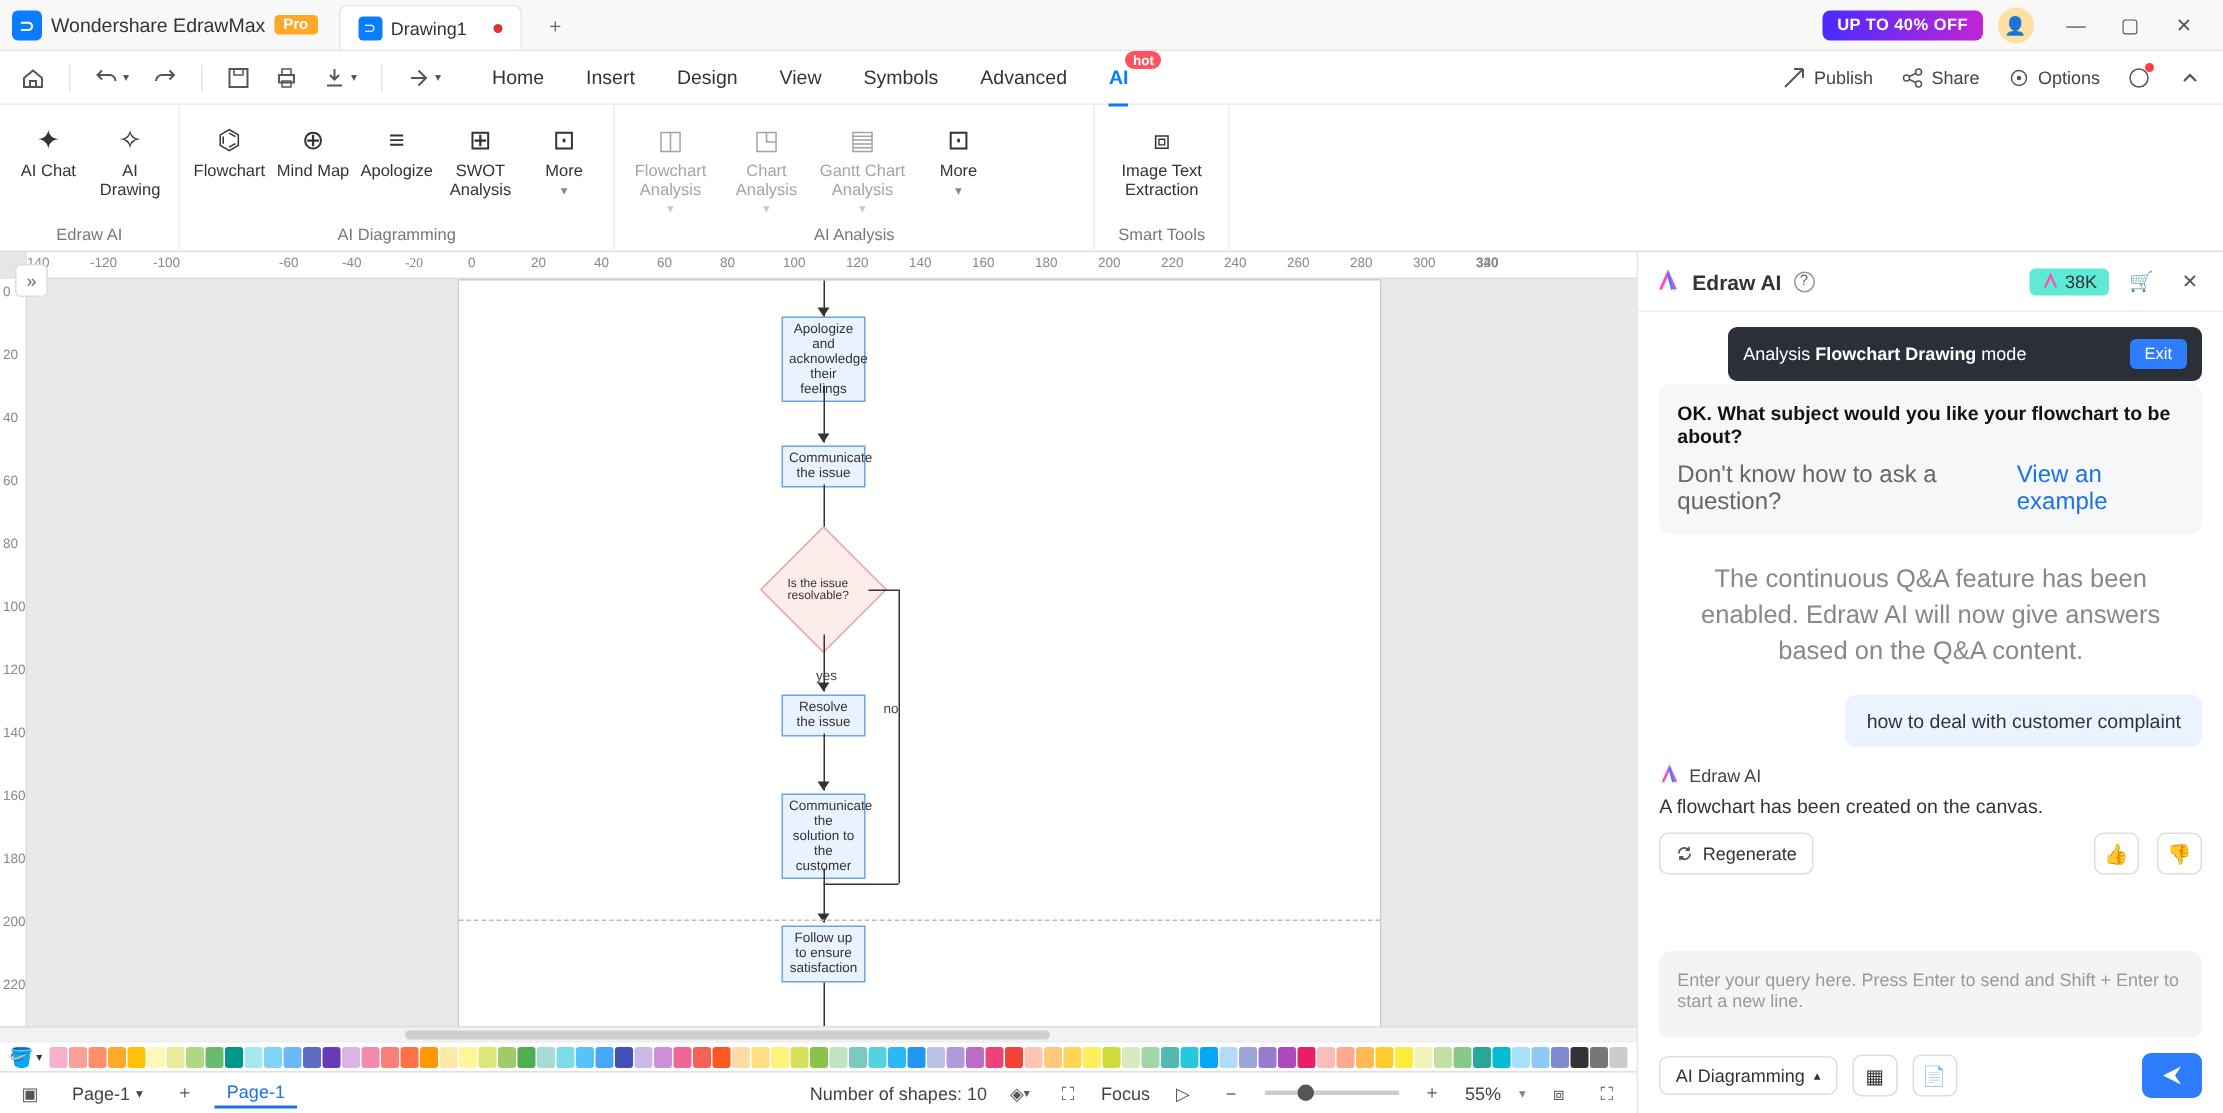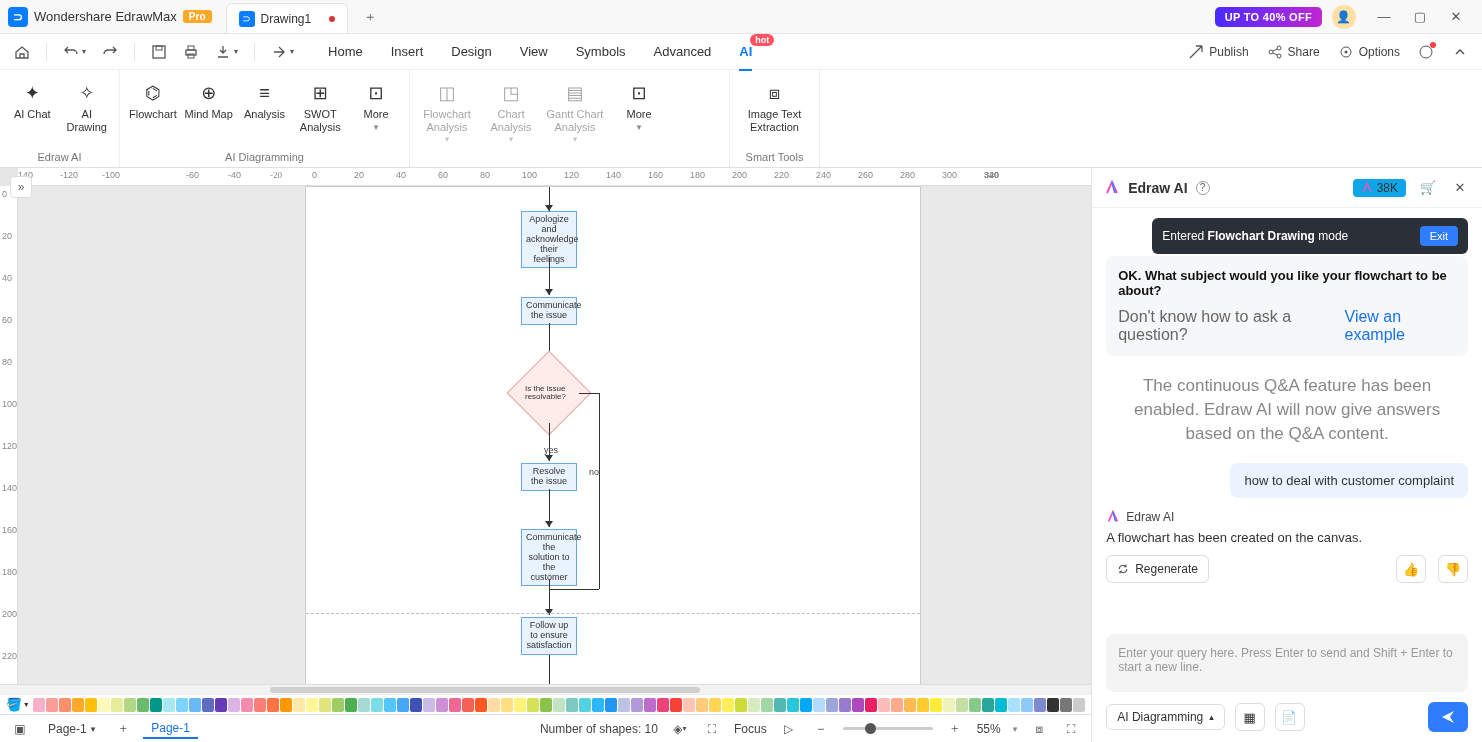--- a/index.html
+++ b/index.html
@@ -69,21 +69,21 @@
 .hscroll { height: 10px; background: #f2f2f2; border-top: 1px solid #ddd; position: relative; }
 .hscroll-thumb { position: absolute; height: 6px; top: 2px; background: #cfcfcf; border-radius: 3px; }
 
 
 .ai-panel { width: 404px; background: #fff; border-left: 1px solid #e3e3e3; display: flex; flex-direction: column; }
 .ai-head { height: 40px; display: flex; align-items: center; padding: 0 12px; border-bottom: 1px solid #eee; gap: 8px; }
 .ai-logo { width: 16px; height: 16px; }
 .ai-head-title { font-weight: 600; font-size: 14px; }
 .ai-help { width: 14px; height: 14px; border: 1px solid #999; border-radius: 50%; font-size: 10px; display: flex; align-items: center; justify-content: center; color: #666; }
 .ai-head-right { margin-left: auto; display: flex; align-items: center; gap: 12px; }
-.credits { display: flex; align-items: center; gap: 4px; font-size: 12px; background: #0ea5e9; padding: 2px 8px; border-radius: 4px; }
+.credits { display: flex; align-items: center; gap: 4px; font-size: 12px; background: #5eead4; padding: 2px 8px; border-radius: 4px; }
 .ai-body { flex: 1; overflow: auto; padding: 10px 14px; position: relative; display: flex; flex-direction: column; gap: 12px; }
 .toast { position: absolute; top: 10px; right: 14px; left: 60px; background: #2b2f38; color: #fff; border-radius: 6px; padding: 8px 10px; display: flex; align-items: center; font-size: 12px; gap: 10px; z-index: 10; }
 .toast .exit-btn { background: #2f7dff; color: #fff; border: none; border-radius: 4px; padding: 4px 10px; font-size: 11px; cursor: pointer; }
 .ai-msg { background: #f6f7f9; border-radius: 8px; padding: 12px; }
 .ai-bold { font-weight: 700; font-size: 13px; color: #111; }
 .ai-sub { font-size: 16px; color: #666; margin-top: 10px; display: flex; justify-content: space-between; }
 .ai-sub a { color: #1a73e8; cursor: pointer; }
 .ai-info { font-size: 17px; color: #888; text-align: center; padding: 6px 20px; line-height: 1.4; }
 .user-bubble { align-self: flex-end; background: #eaf3ff; border-radius: 8px; padding: 10px 14px; font-size: 13px; max-width: 75%; }
 .ai-response { }
@@ -257,21 +257,21 @@
       <div class="rb-btn">
           <div class="rb-ico">⌬</div>
           <div class="rb-txt">Flowchart</div>
         </div>
       <div class="rb-btn">
           <div class="rb-ico">⊕</div>
           <div class="rb-txt">Mind Map</div>
         </div>
       <div class="rb-btn">
           <div class="rb-ico">≡</div>
-          <div class="rb-txt">Analysis</div>
+          <div class="rb-txt">Apologize</div>
         </div>
       <div class="rb-btn">
           <div class="rb-ico">⊞</div>
           <div class="rb-txt">SWOT Analysis</div>
         </div>
       <div class="rb-btn">
           <div class="rb-ico">⊡</div>
           <div class="rb-txt">More</div>
           <div class="rb-caret">▾</div>
         </div>
@@ -294,20 +294,21 @@
           <div class="rb-ico">▤</div>
           <div class="rb-txt">Gantt Chart Analysis</div>
           <div class="rb-caret">▾</div>
         </div>
       <div class="rb-btn">
           <div class="rb-ico">⊡</div>
           <div class="rb-txt">More</div>
           <div class="rb-caret">▾</div>
         </div>
     </div>
+    <div class="ribbon-label">AI Analysis</div>
   </div>
   <div class="ribbon-group" style="width:90px">
     <div class="ribbon-items">
       <div class="rb-btn" style="width:74px">
           <div class="rb-ico">⧈</div>
           <div class="rb-txt">Image Text Extraction</div>
         </div>
     </div>
     <div class="ribbon-label">Smart Tools</div>
   </div>
@@ -532,21 +533,21 @@
             </svg>
           <span>38K</span>
         </div>
         <div class="sq-icon">🛒</div>
         <div class="sq-icon">✕</div>
       </div>
     </div>
     <div class="ai-body">
       <div class="toast">
         <span>
-          <span>Entered </span><b>Flowchart Drawing</b><span> mode</span>
+          <span>Analysis </span><b>Flowchart Drawing</b><span> mode</span>
         </span>
         <button class="exit-btn" style="margin-left:auto">Exit</button>
       </div>
 
       <div style="height:26px"></div>
       <div class="ai-msg">
         <div class="ai-bold">OK. What subject would you like your flowchart to be about?</div>
         <div class="ai-sub">
           <span>Don't know how to ask a question?</span>
           <a>View an example</a>

